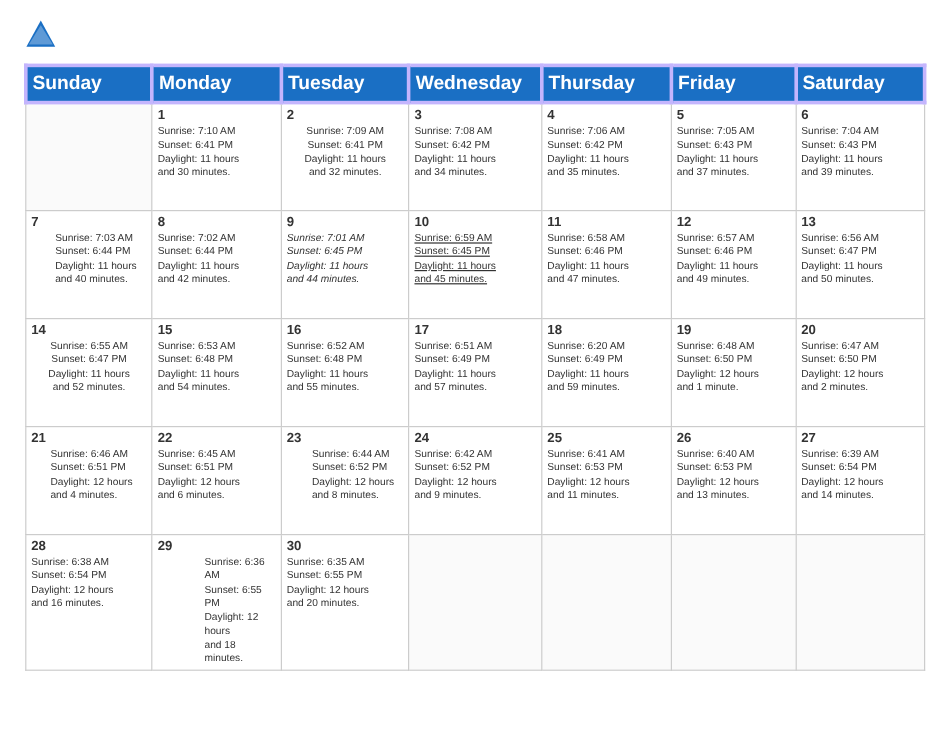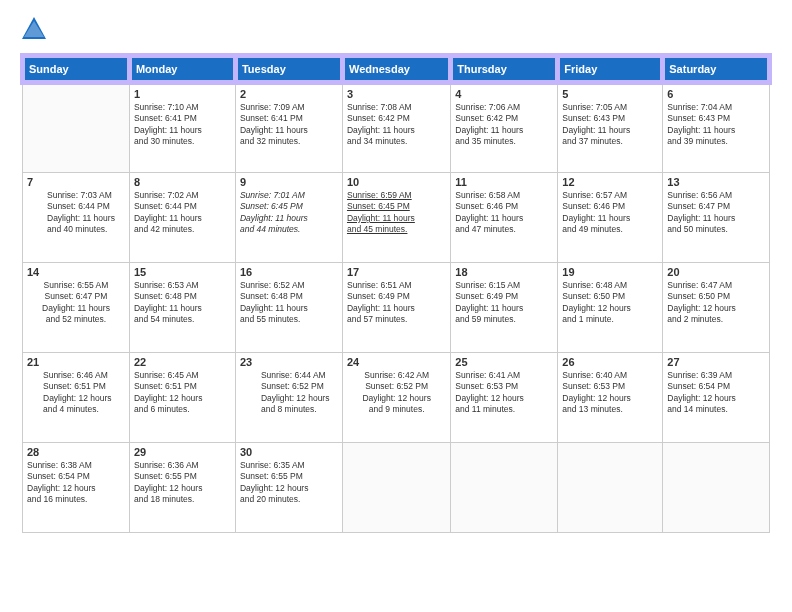--- a/index.html
+++ b/index.html
@@ -61,23 +61,23 @@
     .calendar {
       width: 100%;
       border-collapse: collapse;
       font-size: 9.5px;
     }
     .calendar th {
       background-color: #1a6fc4;
       color: #fff;
       padding: 5px 4px;
       text-align: left;
-      font-size: 11px;
-      font-weight: bold;
-      border: 5px solid #c4b5fd;
+      font-size: 16px;
+      font-weight: bold;
+      border: 3px solid #c4b5fd;
     }
     .calendar td {
       border: 1px solid #ccc;
       vertical-align: top;
       padding: 3px 4px;
       width: 113px;
       height: 90px;
       color: #333;
     }
     .day-num {
@@ -133,21 +133,21 @@
           <td class="empty-cell"></td>
           <td>
             <span class="day-num">1</span>
             <div class="day-info" style="white-space: pre-line;">Sunrise: 7:10 AM
 Sunset: 6:41 PM
 Daylight: 11 hours
 and 30 minutes.</div>
           </td>
           <td>
             <span class="day-num">2</span>
-            <div class="day-info" style="white-space: pre-line;">Sunrise: 7:09 AM
+            <div class="day-info" style="white-space: pre-line; text-align: center;">Sunrise: 7:09 AM
 Sunset: 6:41 PM
 Daylight: 11 hours
 and 32 minutes.</div>
           </td>
           <td>
             <span class="day-num">3</span>
             <div class="day-info" style="white-space: pre-line;">Sunrise: 7:08 AM
 Sunset: 6:42 PM
 Daylight: 11 hours
 and 34 minutes.</div>
@@ -249,21 +249,21 @@
           </td>
           <td>
             <span class="day-num">17</span>
             <div class="day-info" style="white-space: pre-line;">Sunrise: 6:51 AM
 Sunset: 6:49 PM
 Daylight: 11 hours
 and 57 minutes.</div>
           </td>
           <td>
             <span class="day-num">18</span>
-            <div class="day-info" style="white-space: pre-line;">Sunrise: 6:15 AM
+            <div class="day-info" style="white-space: pre-line;">Sunrise: 6:20 AM
 Sunset: 6:49 PM
 Daylight: 11 hours
 and 59 minutes.</div>
           </td>
           <td>
             <span class="day-num">19</span>
             <div class="day-info" style="white-space: pre-line;">Sunrise: 6:48 AM
 Sunset: 6:50 PM
 Daylight: 12 hours
 and 1 minute.</div>
@@ -293,21 +293,21 @@
           </td>
           <td>
             <span class="day-num">23</span>
             <div class="day-info" style="white-space: pre-line; margin-left: 21px;">Sunrise: 6:44 AM
 Sunset: 6:52 PM
 Daylight: 12 hours
 and 8 minutes.</div>
           </td>
           <td>
             <span class="day-num">24</span>
-            <div class="day-info" style="white-space: pre-line; text-align: center;">Sunrise: 6:42 AM
+            <div class="day-info" style="white-space: pre-line;">Sunrise: 6:42 AM
 Sunset: 6:52 PM
 Daylight: 12 hours
 and 9 minutes.</div>
           </td>
           <td>
             <span class="day-num">25</span>
             <div class="day-info" style="white-space: pre-line;">Sunrise: 6:41 AM
 Sunset: 6:53 PM
 Daylight: 12 hours
 and 11 minutes.</div>
@@ -330,21 +330,21 @@
         <tr>
           <td>
             <span class="day-num">28</span>
             <div class="day-info" style="white-space: pre-line;">Sunrise: 6:38 AM
 Sunset: 6:54 PM
 Daylight: 12 hours
 and 16 minutes.</div>
           </td>
           <td>
             <span class="day-num">29</span>
-            <div class="day-info" style="white-space: pre-line;">Sunrise: 6:36 AM
+            <div class="day-info" style="white-space: pre-line; margin-left: 39px;">Sunrise: 6:36 AM
 Sunset: 6:55 PM
 Daylight: 12 hours
 and 18 minutes.</div>
           </td>
           <td>
             <span class="day-num">30</span>
             <div class="day-info" style="white-space: pre-line;">Sunrise: 6:35 AM
 Sunset: 6:55 PM
 Daylight: 12 hours
 and 20 minutes.</div>

